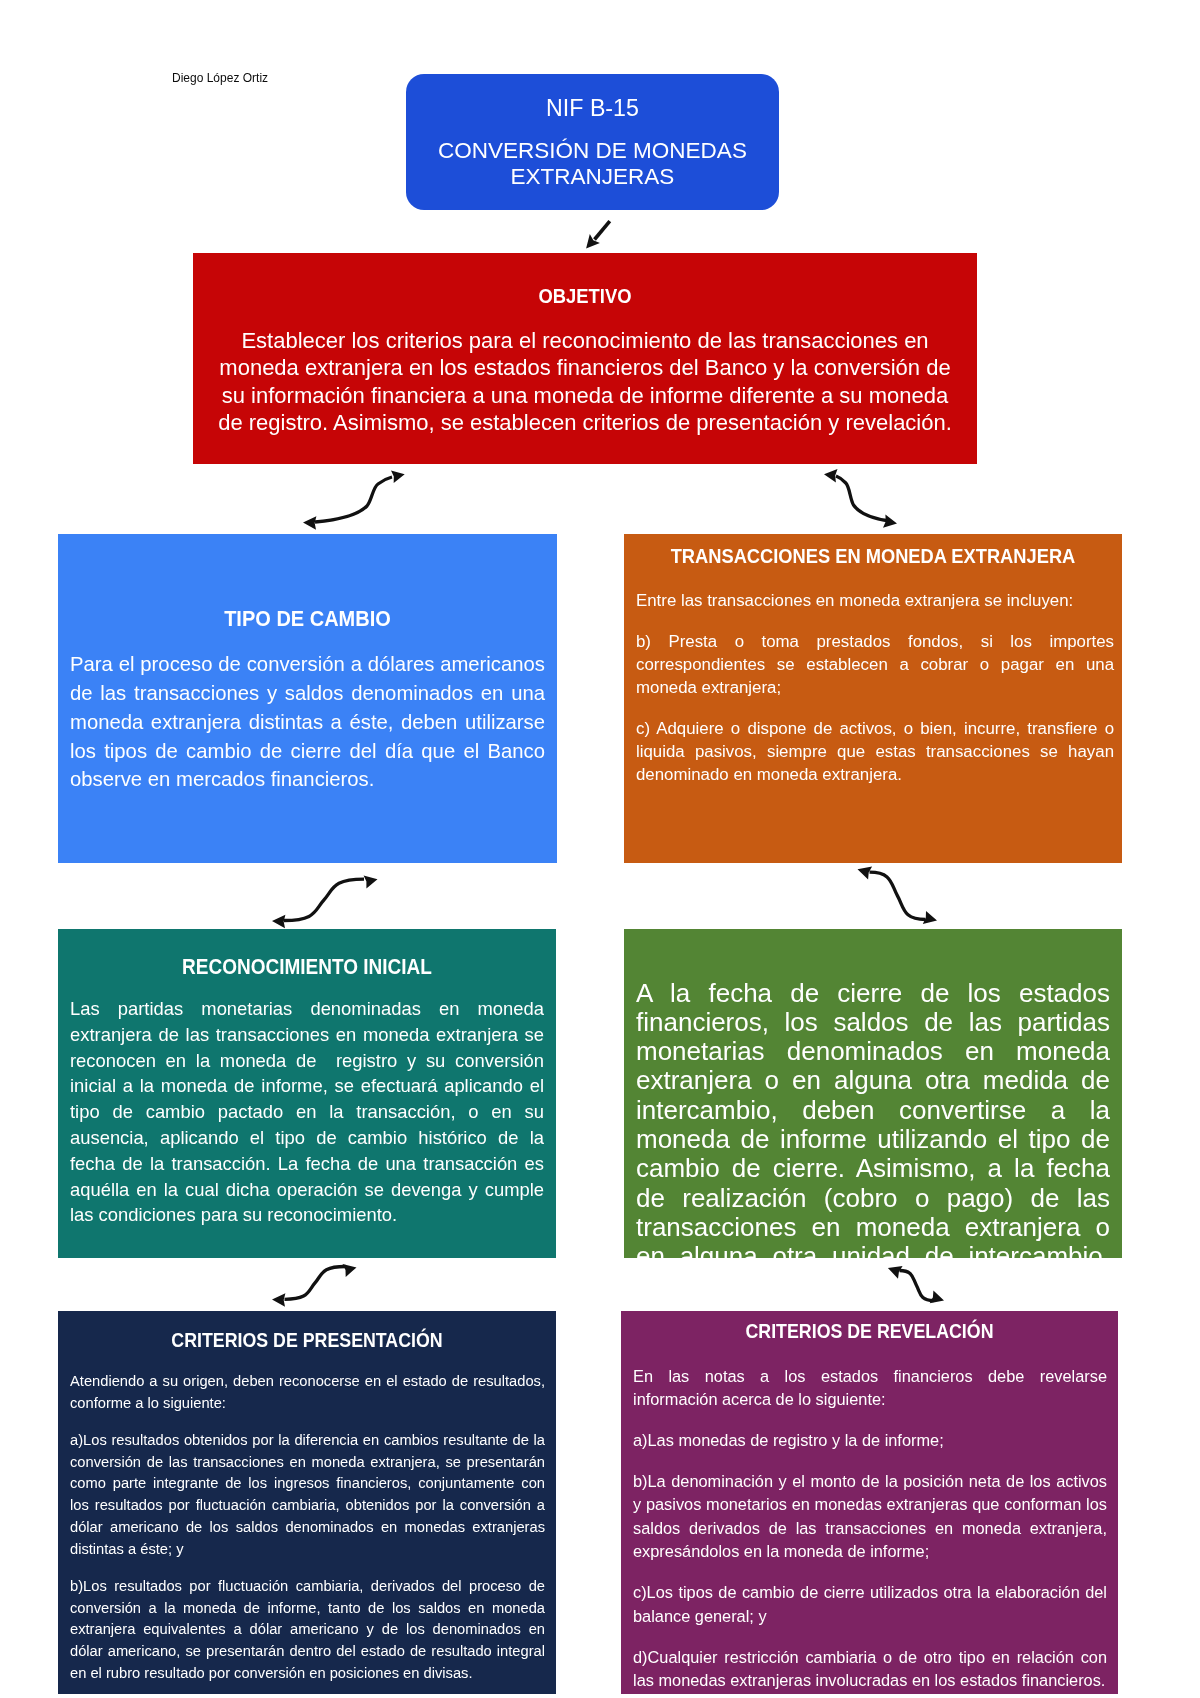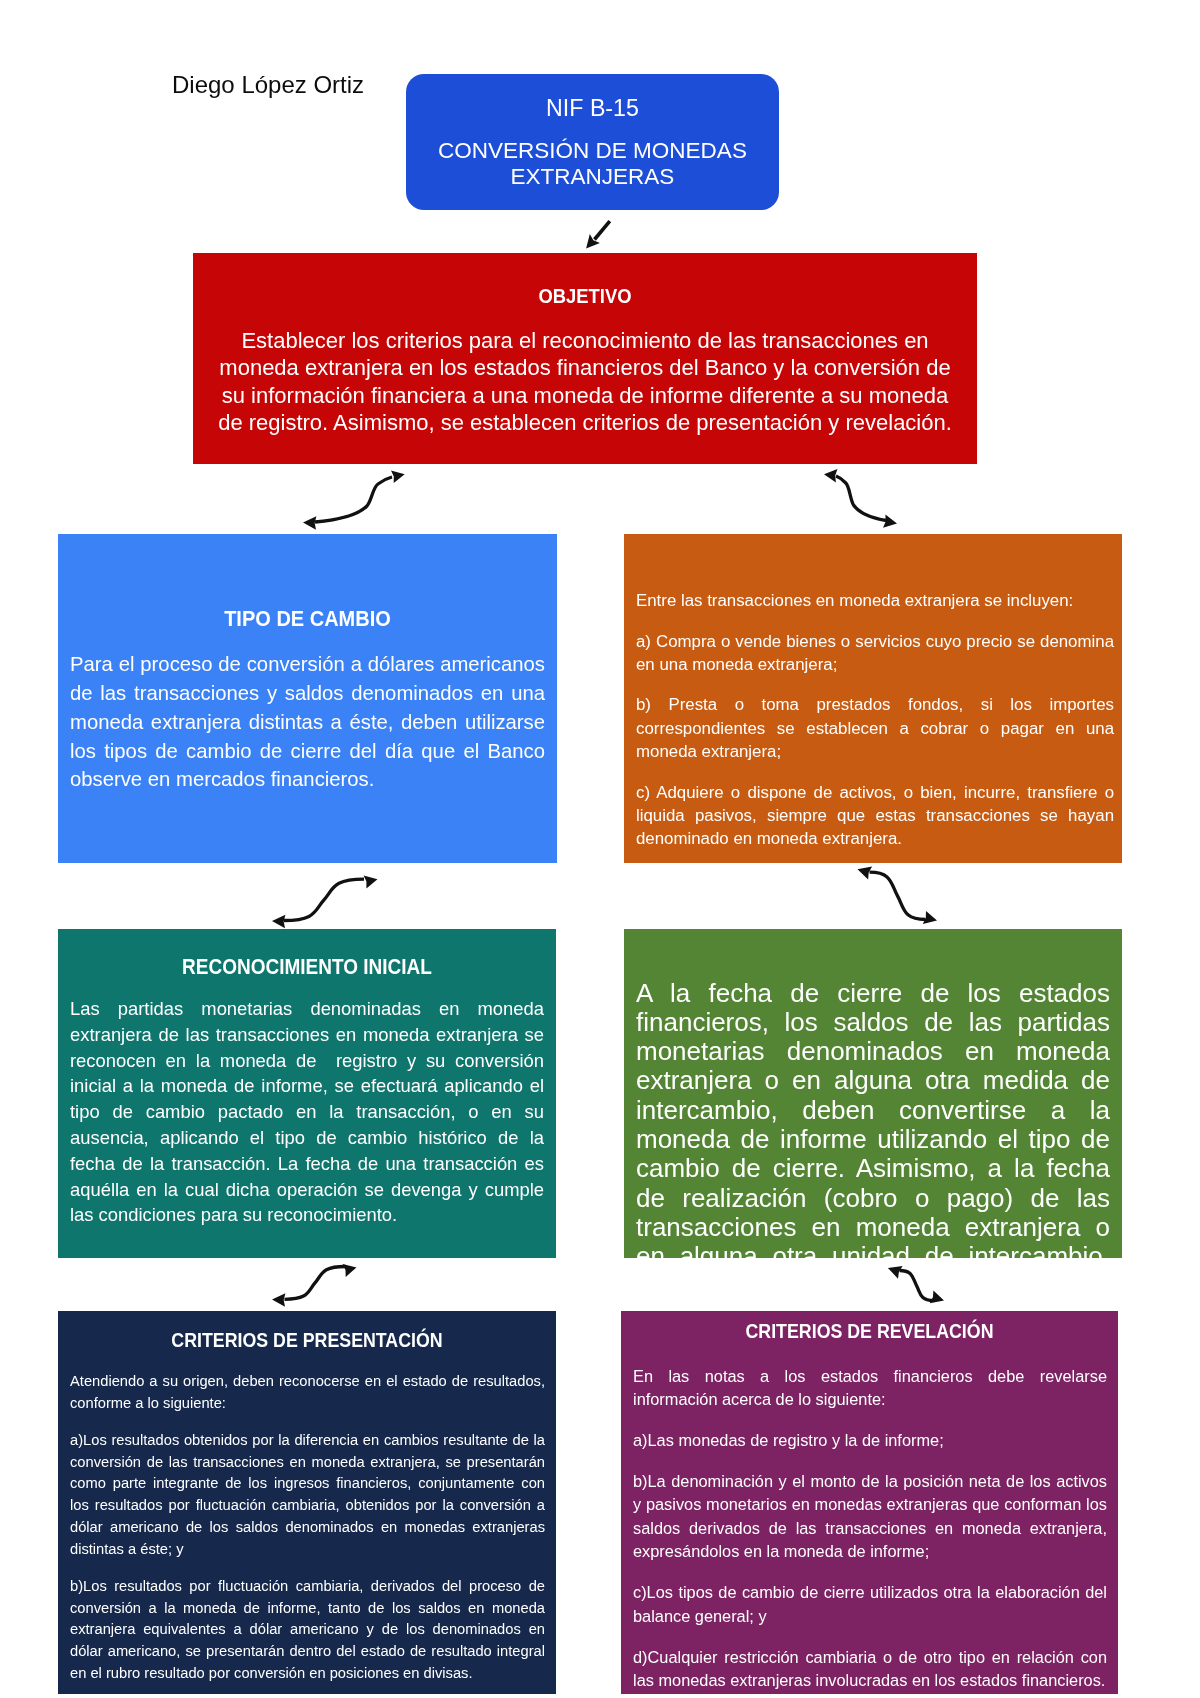--- a/index.html
+++ b/index.html
@@ -1,21 +1,21 @@
 <!DOCTYPE html>
 <html><head>
 <meta charset="utf-8">
 <style>
   html,body{margin:0;padding:0;}
   body{width:1200px;height:1698px;background:#ffffff;overflow:hidden;
        font-family:"Liberation Sans",sans-serif;}
   .page{position:relative;width:1200px;height:1698px;background:#fff;}
   .arrows{position:absolute;left:0;top:0;pointer-events:none;}
   .box{position:absolute;box-sizing:border-box;overflow:hidden;color:#fff;}
-  .author{position:absolute;left:172px;top:71px;font-size:24px;color:#0d0d0d;}
+  .author{position:absolute;left:172px;top:71px;font-size:12px;color:#0d0d0d;}
 
   #titlebox{left:406px;top:74px;width:373px;height:136px;background:#1a1a1a;
             border-radius:18px;text-align:center;}
   #titlebox .t1{position:absolute;left:0;right:0;top:20.5px;font-size:23.2px;line-height:26.2px;}
   #titlebox .t2{position:absolute;left:18px;right:18px;top:64.1px;font-size:22.5px;line-height:26.2px;}
 
   #objetivo{left:193px;top:253px;width:784px;height:211px;background:#c60506;}
   #objetivo .hd{text-align:center;font-weight:bold;font-size:18.4px;line-height:26px;
                 position:absolute;left:0;right:0;top:30px;}
   #objetivo .bd{position:absolute;left:0;right:0;top:74px;font-size:22px;line-height:27.4px;
@@ -76,23 +76,23 @@
   </div>
 
   <div class="box" id="tipo" style="background: #3b82f6;">
     <div class="hdr"><span class="sy">TIPO DE CAMBIO</span></div>
     <div class="bdy">
         <p>Para el proceso de conversión a dólares americanos de las transacciones y saldos denominados en una moneda extranjera distintas a éste, deben utilizarse los tipos de cambio de cierre del día que el Banco observe en mercados financieros.</p>
       </div>
   </div>
 
   <div class="box" id="orange" style="background: rgb(199, 91, 18);">
+    <div class="hdr"><span class="sy">TRANSACCIONES EN MONEDA EXTRANJERA</span></div>
     <div class="bdy">
         <p>Entre las transacciones en moneda extranjera se incluyen:</p>
-        <p>a) Compra o vende bienes o servicios cuyo precio se denomina en una moneda extranjera;</p>
         <p>b) Presta o toma prestados fondos, si los importes correspondientes se establecen a cobrar o pagar en una moneda extranjera;</p>
         <p>c) Adquiere o dispone de activos, o bien, incurre, transfiere o liquida pasivos, siempre que estas transacciones se hayan denominado en moneda extranjera.</p>
       </div>
   </div>
 
   <div class="box" id="gold" style="background: #0f766e;">
     <div class="hdr"><span class="sy">RECONOCIMIENTO INICIAL</span></div>
     <div class="bdy">
         <p>Las partidas monetarias denominadas en moneda extranjera de las transacciones en moneda extranjera se reconocen en la moneda de &nbsp;registro y su conversión inicial a la moneda de informe, se efectuará aplicando el tipo de cambio pactado en la transacción, o en su ausencia, aplicando el tipo de cambio histórico de la fecha de la transacción. La fecha de una transacción es aquélla en la cual dicha operación se devenga y cumple las condiciones para su reconocimiento.</p>
       </div>

